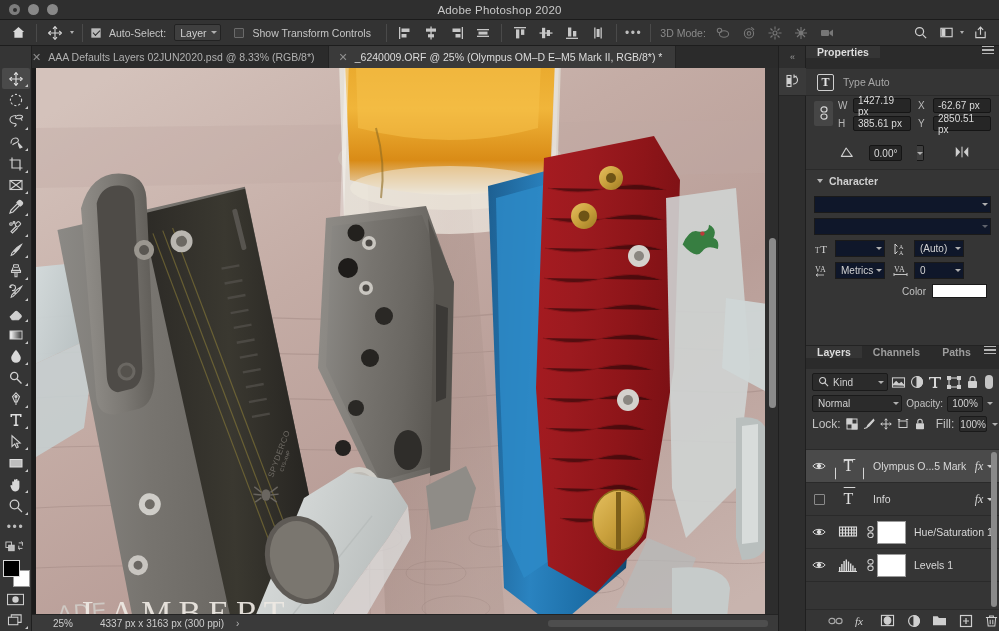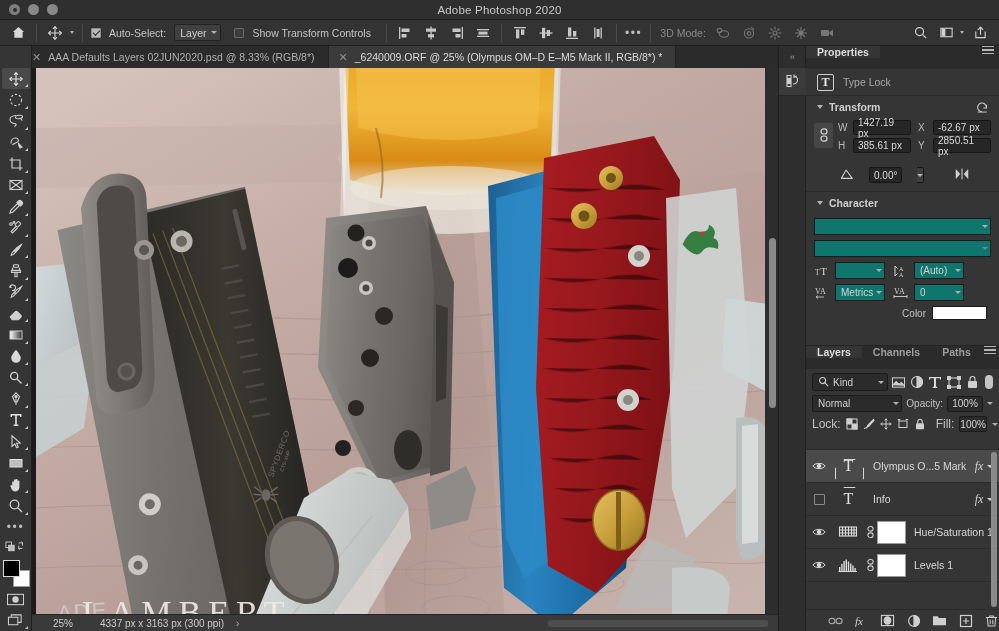--- a/index.html
+++ b/index.html
@@ -169,21 +169,21 @@
     padding: 0 4px; width: 58px;
   }
   .arow { display:flex; align-items:center; gap:15px; margin-top:4px; padding-left:2px; }
   .angle-input { background:#262626; border:1px solid #151515; border-radius:2px; height:16px;
                  width:50px; font-size:10px; color:#dadada; display:flex; align-items:center; padding:0 4px; }
   .mini-caret { width:13px; height:16px; background:#3f3f3f; border:1px solid #151515; border-left:none;
                 border-radius:0 2px 2px 0; display:flex; align-items:center; justify-content:center; }
 
   .char-body { padding: 4px 8px 8px 8px; }
   .crow { display:flex; align-items:center; gap:4px; margin-bottom:5px; }
-  .cfield { background:#0f766e; border:1px solid #1a1a1a; border-radius:0; height:17px;
+  .cfield { background:#0f172a; border:1px solid #1a1a1a; border-radius:0; height:17px;
             display:flex; align-items:center; justify-content:space-between; padding: 0 2px 0 5px;
             font-size:10px; color:#d2d2d2; }
   .color-row { display:flex; align-items:center; justify-content:flex-end; gap:6px; padding-right:4px; }
   .color-sw { width:55px; height:14px; background:#ffffff; border:1px solid #1a1a1a; }
 
   
   .layers-wrap { position:absolute; left:0; right:0; top:299px; bottom:0; background:#353535;
                  border-top:1px solid #232323; }
   .lfilter { display:flex; align-items:center; gap:3px; padding: 4px 6px 3px 6px; }
   .kind-sel { flex:0 0 76px; height:18px; background:#2b2b2b; border:1px solid #1a1a1a; border-radius:2px;
@@ -896,35 +896,24 @@
             <i></i>
             <i></i>
             <i></i>
           </span>
       </div>
     </div>
 
     <div class="prop-body">
       <div class="typelayer-row">
         <span class="tl-icon">T</span>
-        <span class="tl-label">Type Lock</span>
+        <span class="tl-label">Type Auto</span>
       </div>
       <div class="sect-div"></div>
 
-      <div class="sect-head">
-        <span class="tri"></span>
-        <span class="sect-title">Transform</span>
-        <span class="reset-ico">
-          <svg width="14" height="14" viewBox="0 0 16 16" fill="none" stroke="#cfcfcf" stroke-width="1.2">
-            <path d="M13 9 A5 5 0 1 0 8 13.5"></path>
-              <path d="M13.2 5.5 L13.2 9.2 L9.6 9.2"></path>
-            <path d="M3 13.8 L13.5 13.8" stroke-width="1"></path>
-          </svg>
-        </span>
-      </div>
 
       <div class="xform">
         <div class="linkbtn">
           <span>
             <svg width="10" height="16" viewBox="0 0 10 16" fill="none" stroke="#d3d3d3" stroke-width="1.2">
               <rect x="2" y="1.8" width="6" height="5.2" rx="2.6"></rect>
                 <rect x="2" y="9" width="6" height="5.2" rx="2.6"></rect>
             </svg>
           </span>
         </div>

